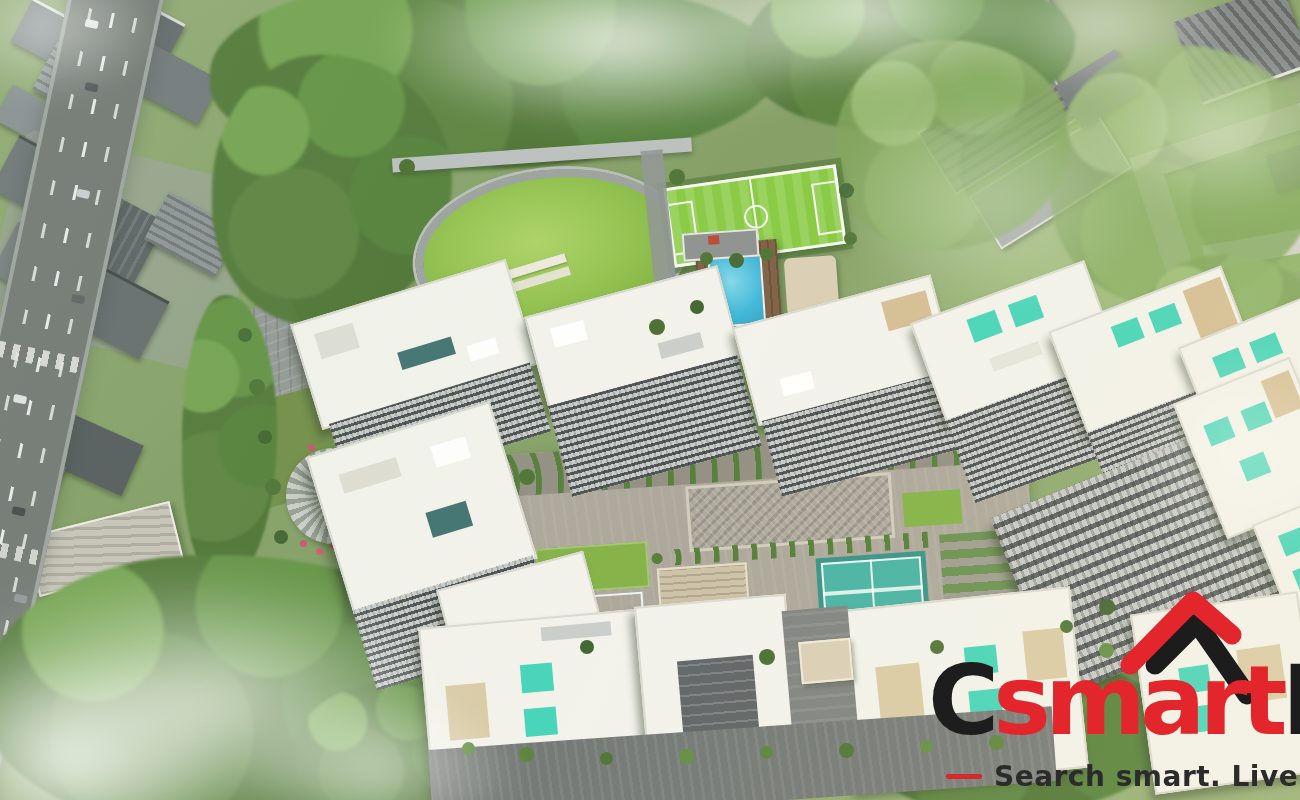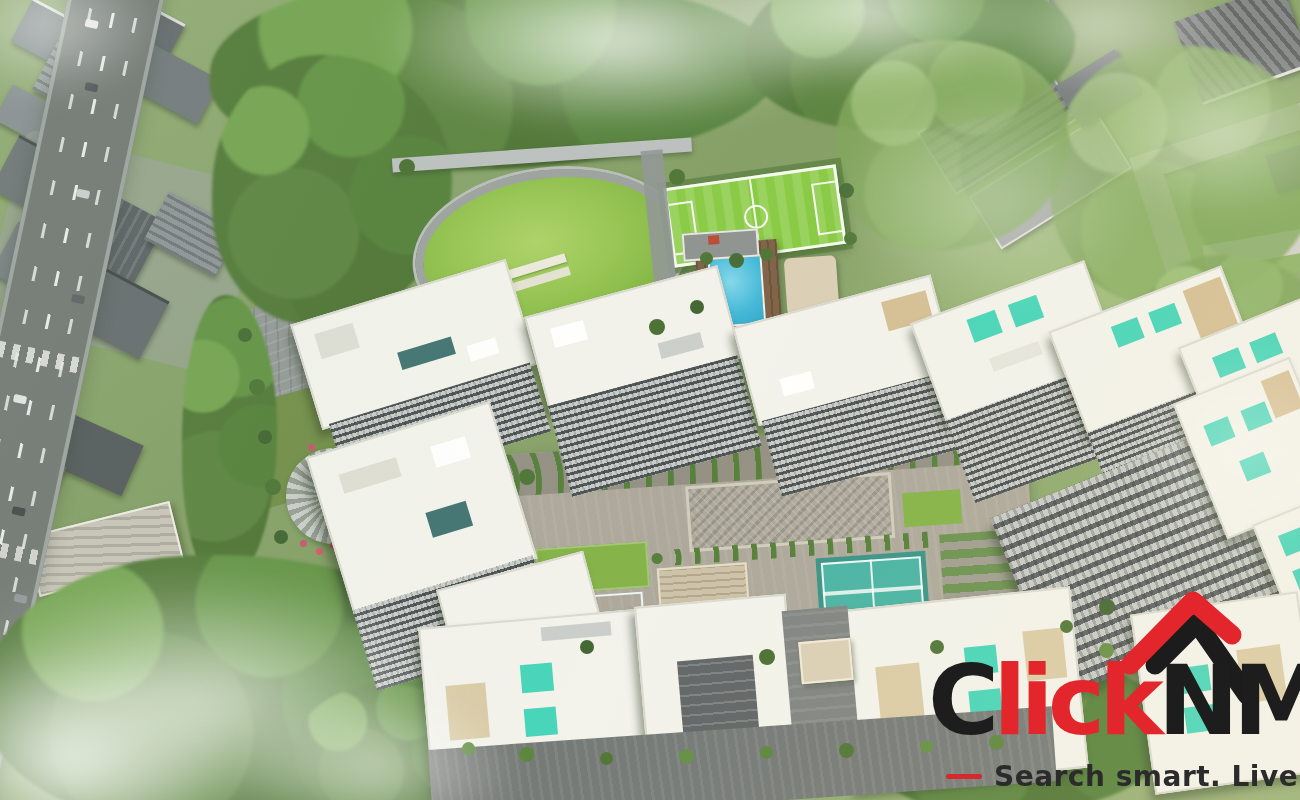--- a/index.html
+++ b/index.html
@@ -209,21 +209,21 @@
   <div class="fog a" style="left:1130px;top:340px;width:240px;height:220px;--o:.3;"></div>
 
   <div class="a" style="left:0;top:0;width:100%;height:100%;pointer-events:none;background:linear-gradient(115deg,rgba(205,228,195,.12) 0%,rgba(255,250,210,.05) 55%,rgba(255,240,190,.18) 100%);"></div>
 
   <div class="a" style="left:900px;top:575px;width:400px;height:225px;">
     <svg style="position:absolute;left:208px;top:8px;width:200px;height:120px;overflow:visible;" viewBox="0 0 200 120">
       <path d="M47 82 L89 40 L139 112" fill="none" stroke="#1c1c1c" stroke-width="19" stroke-linecap="round" stroke-linejoin="round"></path>
       <path d="M22 82 L85 18 L124 52" fill="none" stroke="#e2262b" stroke-width="19" stroke-linecap="round" stroke-linejoin="round"></path>
     </svg>
     <div id="brand-text" class="a" style="left:28px;top:77px;">
-      <span style="color:#1d1d1d;">C</span><span style="color:#e2262b;">lick</span><span style="color:#1d1d1d;">NMo</span>
+      <span style="color:#1d1d1d;">C</span><span style="color:#e2262b;">smart</span><span style="color:#1d1d1d;">NMo</span>
     </div>
     <div id="tagline-row" class="a" style="left:46px;top:185px;">
       <div style="width:36px;height:5px;border-radius:3px;background:#d5292e;"></div>
       <div id="tagline-text">Search smart. Live sm</div>
     </div>
   </div>
 
 </div>
 
 </body></html>

